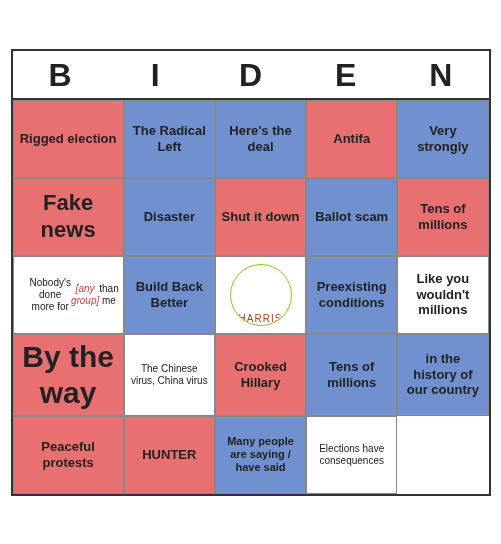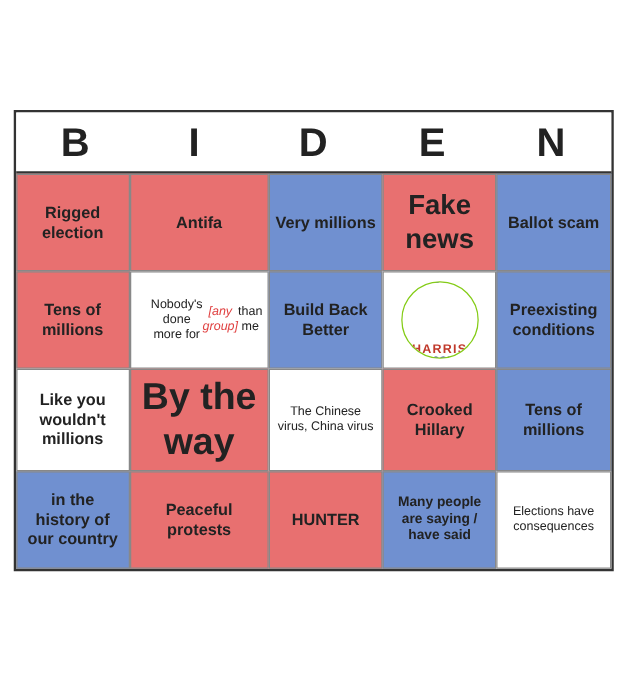--- a/index.html
+++ b/index.html
@@ -72,21 +72,21 @@
     }
     .biden-logo .biden-text {
       font-size: 12px;
       font-weight: 900;
       color: #1a3a7a;
       letter-spacing: 1px;
       line-height: 1;
     }
     .biden-logo .harris-text {
       font-size: 10px;
-      font-weight: 700;
+      font-weight: 400;
       color: #c0392b;
       letter-spacing: 1px;
       line-height: 1;
       margin-top: 47px;
     }
     .biden-logo .year-text {
       font-size: 11px;
       font-weight: 900;
       color: #1a3a7a;
       line-height: 1;
@@ -103,24 +103,28 @@
   <div class="bingo-header">
     <span>B</span>
     <span>I</span>
     <span>D</span>
     <span>E</span>
     <span>N</span>
   </div>
   <div class="bingo-grid">
 
     <div class="cell red">Rigged election</div>
+    <div class="cell blue">The Radical Left</div>
+    <div class="cell blue">Here's the deal</div>
     <div class="cell red">Antifa</div>
-    <div class="cell blue">Very millions</div>
+    <div class="cell blue">Very strongly</div>
 
     <div class="cell red" style="font-size:22px;text-align:center;">Fake news</div>
+    <div class="cell blue">Disaster</div>
+    <div class="cell red">Shut it down</div>
     <div class="cell blue">Ballot scam</div>
     <div class="cell red">Tens of millions</div>
 
     <div class="cell white" style="font-size:10px; font-weight:normal;padding-left:16px;">Nobody's done more for <span class="any-group" style="font-style:italic; color:#e04040;">[any group]</span> than me</div>
     <div class="cell blue">Build Back Better</div>
     <div class="cell cell-free">
       <div class="biden-logo">
         <span class="biden-text">BIDEN</span>
         <span class="harris-text">HARRIS</span>
         <span class="year-text">2027</span>

